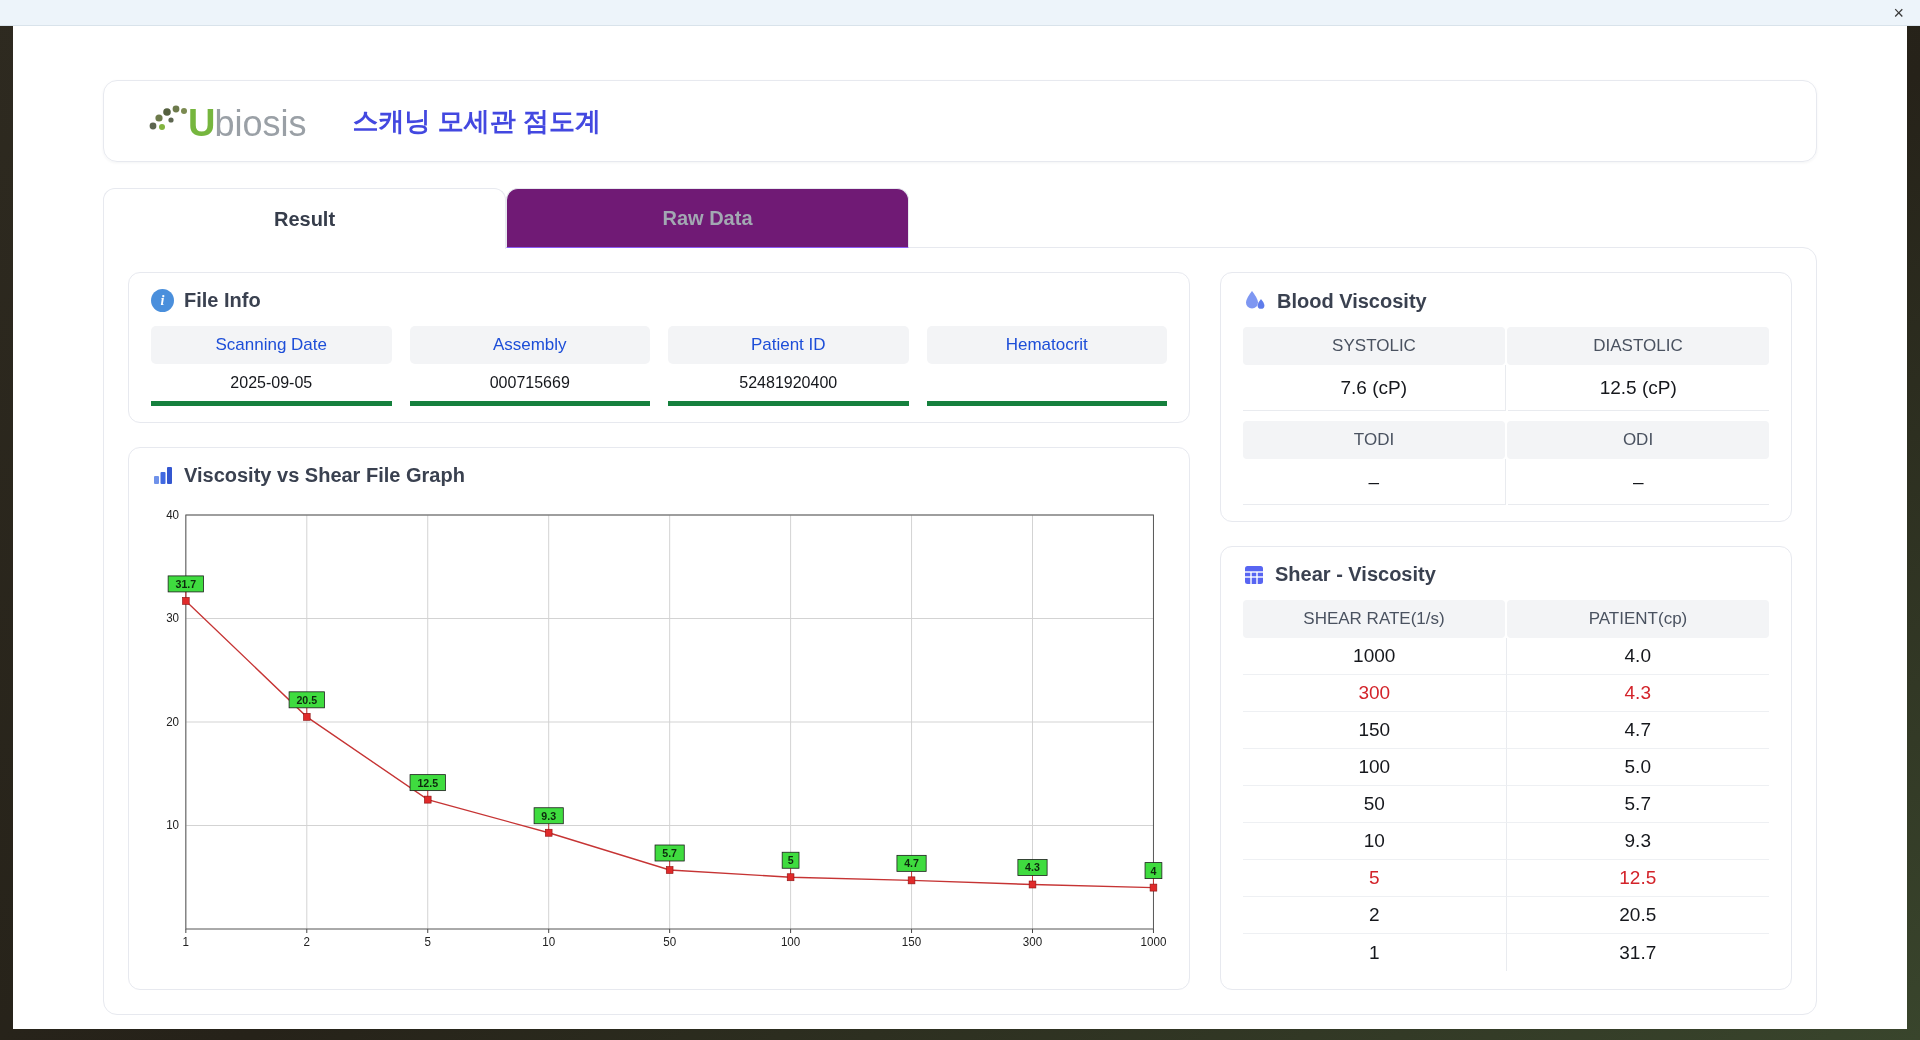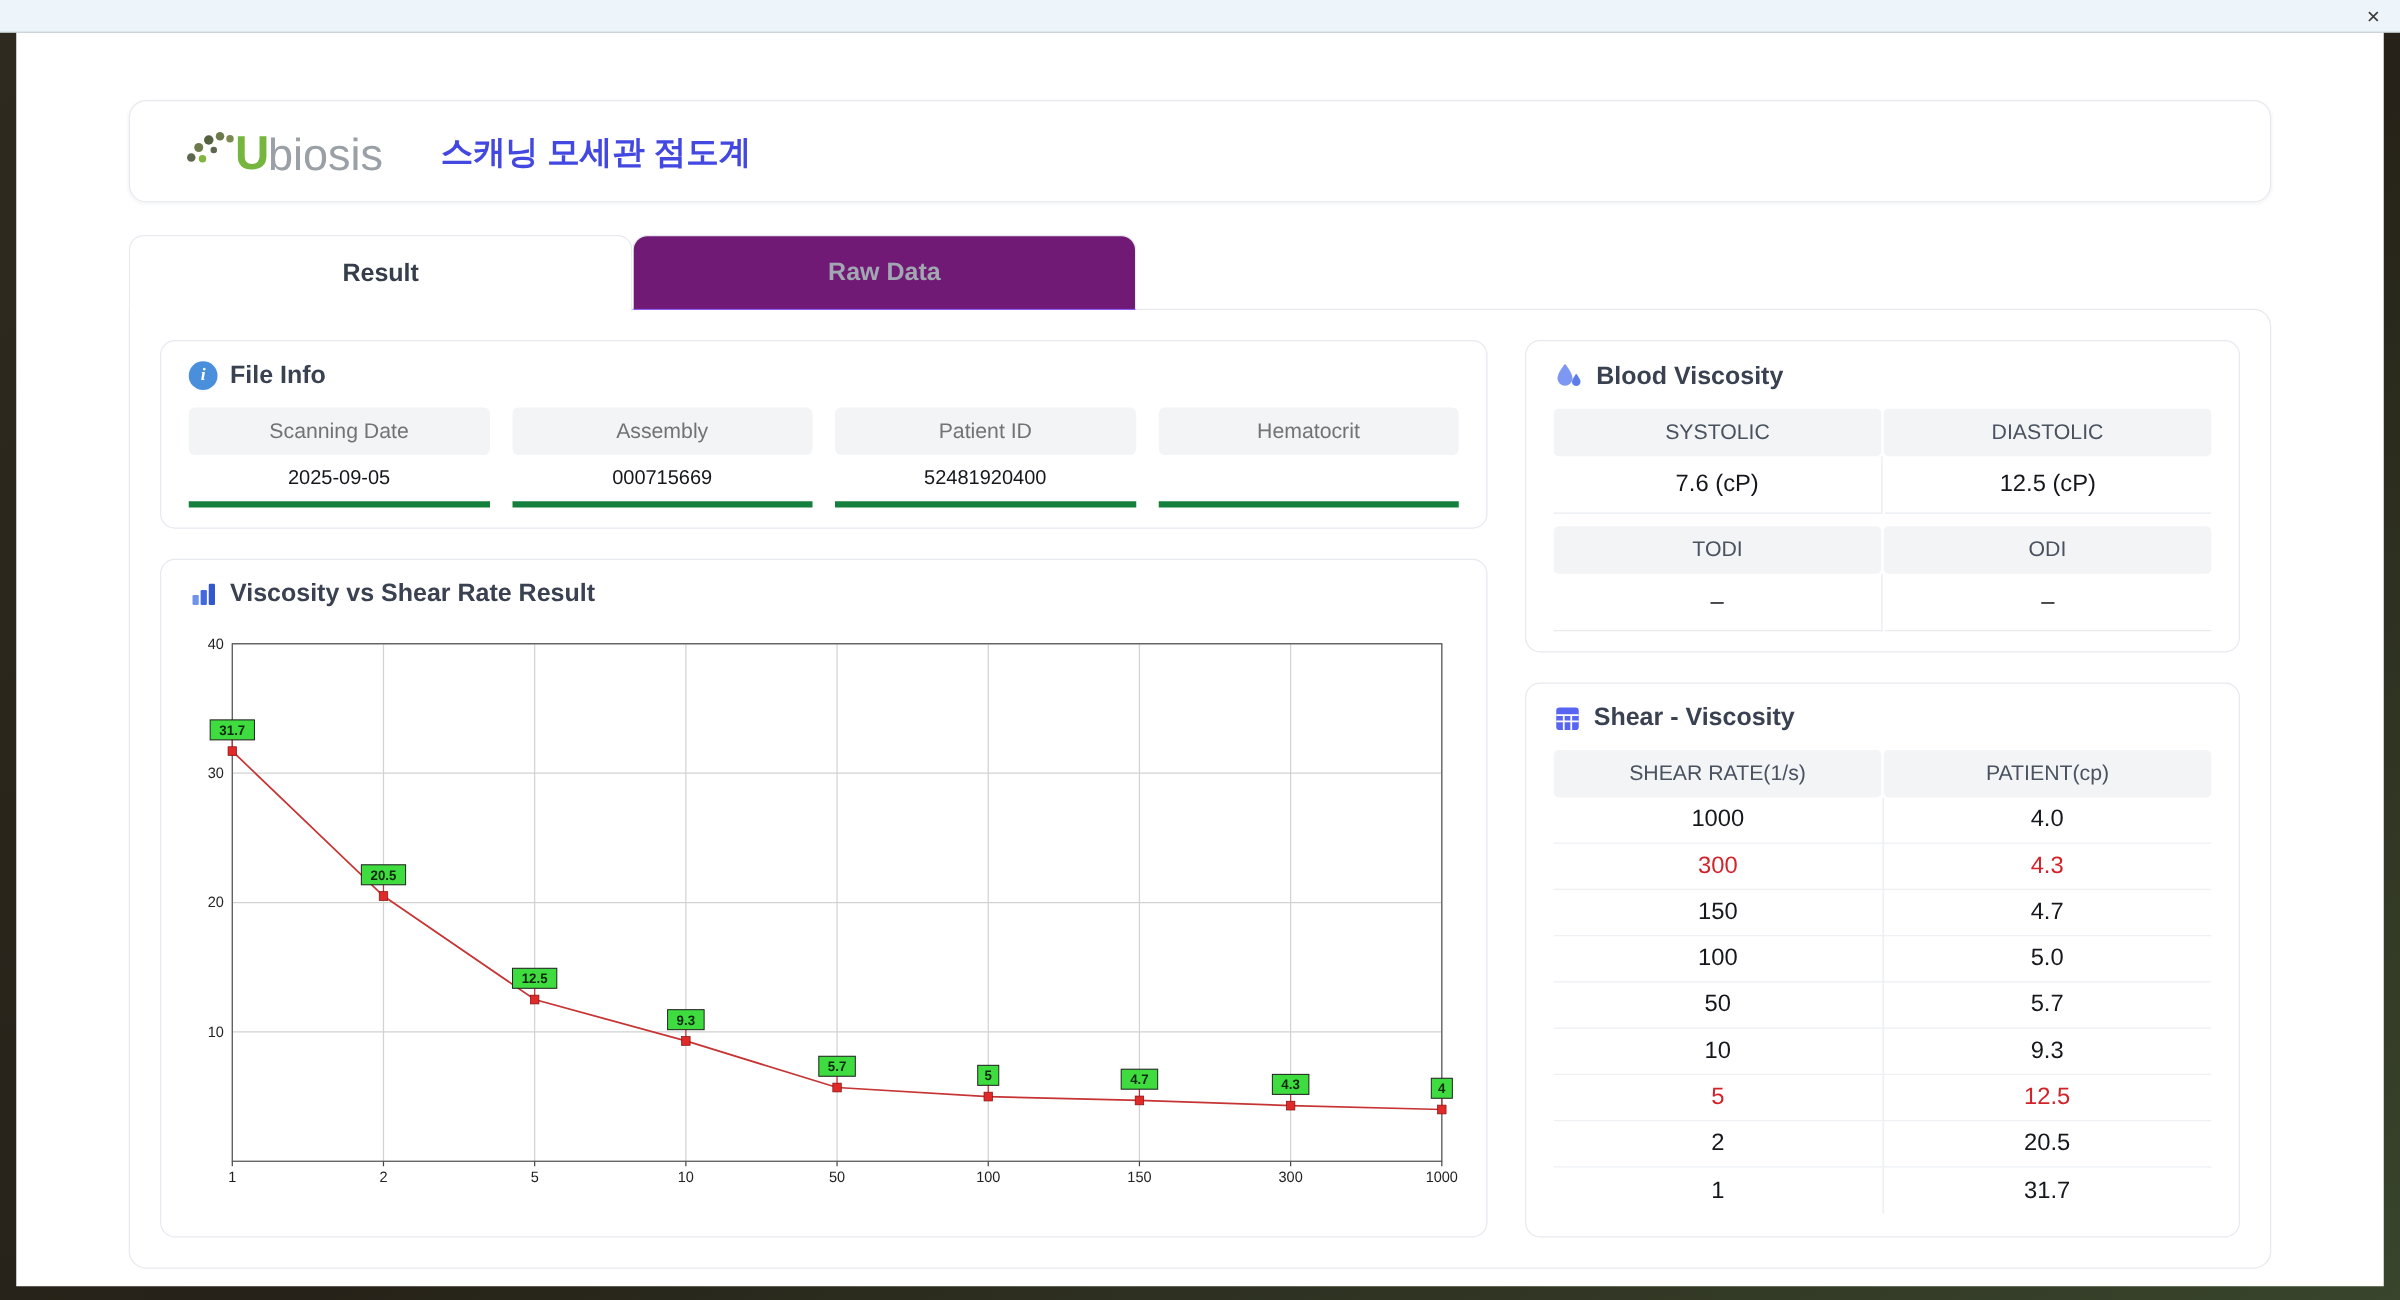--- a/index.html
+++ b/index.html
@@ -37,21 +37,21 @@
   .card-title { display:flex; align-items:center; gap:10px; font-size:20px; font-weight:bold; color:#3a4150; margin-bottom:14px; }
 
   .icon-circle-i { width:23px; height:23px; border-radius:50%; background:#4a8fdc; color:#fff;
                    display:flex; align-items:center; justify-content:center; font-size:14px; font-weight:bold;
                    font-family:"Liberation Serif", serif; font-style:italic; }
 
   
   .fields { display:flex; gap:18px; }
   .field { flex:1; }
   .field-label { height:38px; background:#f3f4f6; border-radius:5px; display:flex; align-items:center;
-                 justify-content:center; font-size:17px; color:#737373; }
+                 justify-content:center; font-size:17px; color:#1d4ed8; }
   .field-value { height:42px; display:flex; align-items:center; justify-content:center; font-size:16px;
                  color:#15171c; border-bottom:5px solid #15803d; }
 
   .graph-card { flex:1; display:flex; flex-direction:column; }
   #chart-svg { width:100%; height:458px; display:block; }
 
   
   .bv-row { display:flex; gap:2px; }
   .bv-row.head .bv-cell { background:#f3f4f6; height:38px; font-size:17px; color:#4a5260; border-radius:4px; }
   .bv-row.val .bv-cell { height:46px; font-size:19px; color:#15171c; border-bottom:1px solid #e9ebef; }
@@ -129,21 +129,21 @@
         </div>
       </div>
 
       <div class="card graph-card">
         <div class="card-title">
           <svg width="23" height="23" viewBox="0 0 23 23">
             <rect x="3" y="12" width="5" height="8" rx="1" fill="#6f92ea"></rect>
             <rect x="9.5" y="8" width="5" height="12" rx="1" fill="#4169e1"></rect>
             <rect x="16" y="3" width="5" height="17" rx="1" fill="#3457d0"></rect>
           </svg>
-          <span>Viscosity vs Shear Rate Result</span>
+          <span>Viscosity vs Shear File Graph</span>
         </div>
         <svg id="chart-svg" preserveAspectRatio="none" viewBox="0 0 1050 458">
             <line x1="36" y1="14" x2="36" y2="428" stroke="#d2d2d2" stroke-width="1"></line>
             <line x1="36" y1="428" x2="36" y2="432" stroke="#444" stroke-width="1"></line>
             <text x="36" y="445" font-size="12" text-anchor="middle" fill="#222" font-family="Liberation Sans, sans-serif">1</text>
             <line x1="161" y1="14" x2="161" y2="428" stroke="#d2d2d2" stroke-width="1"></line>
             <line x1="161" y1="428" x2="161" y2="432" stroke="#444" stroke-width="1"></line>
             <text x="161" y="445" font-size="12" text-anchor="middle" fill="#222" font-family="Liberation Sans, sans-serif">2</text>
             <line x1="286" y1="14" x2="286" y2="428" stroke="#d2d2d2" stroke-width="1"></line>
             <line x1="286" y1="428" x2="286" y2="432" stroke="#444" stroke-width="1"></line>

